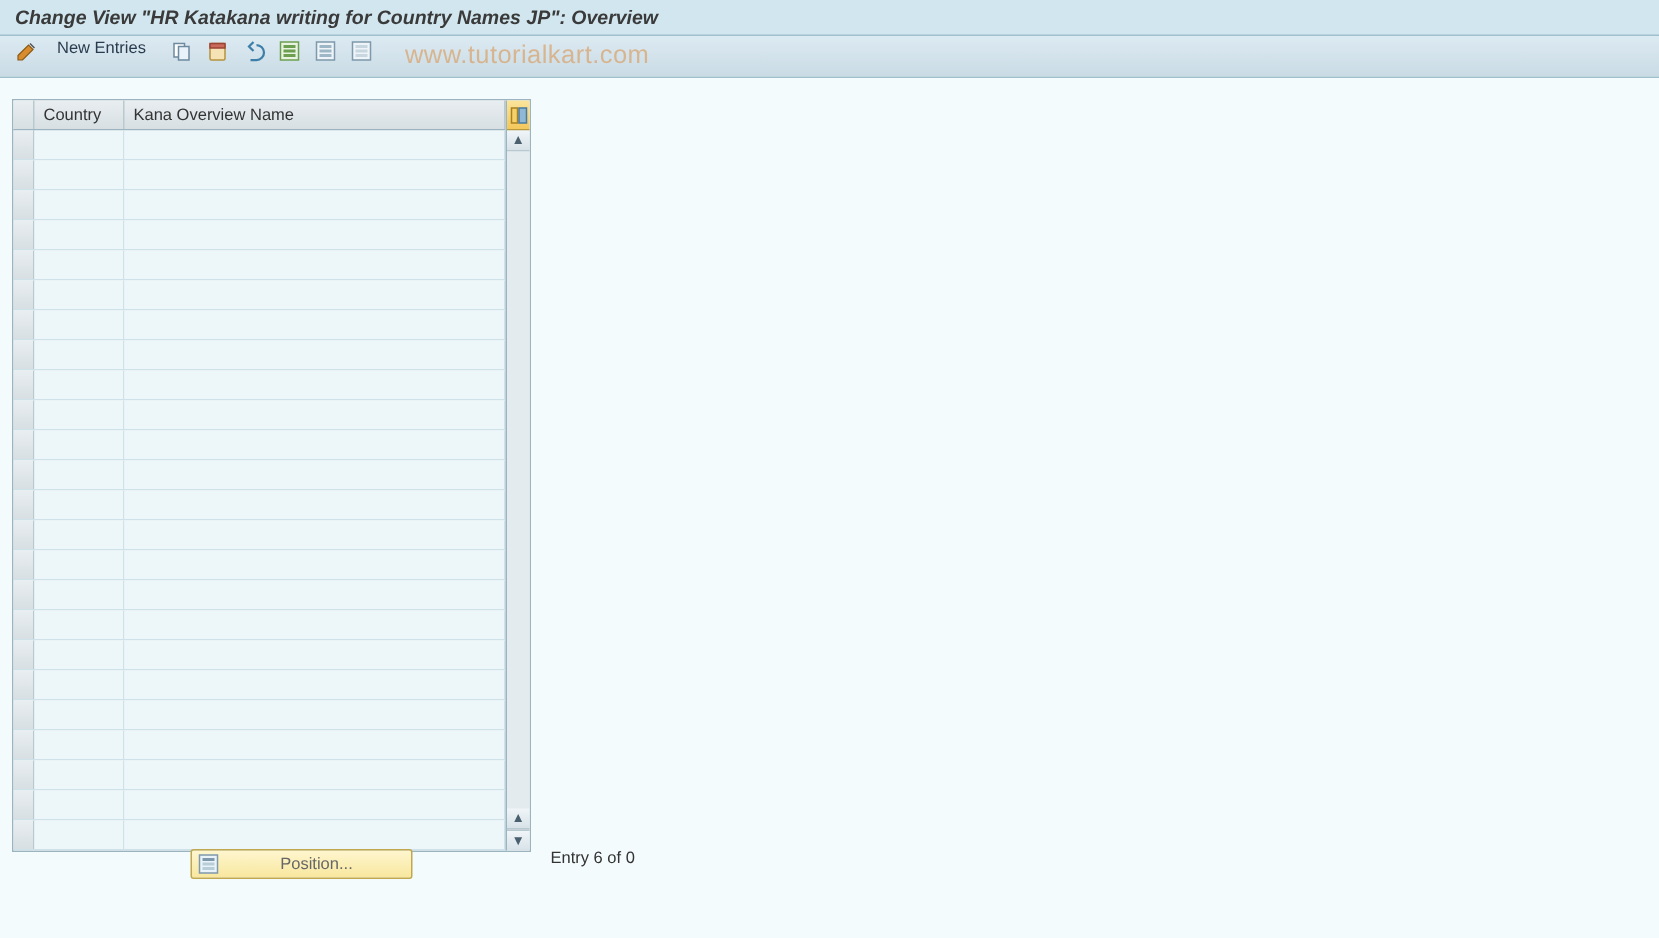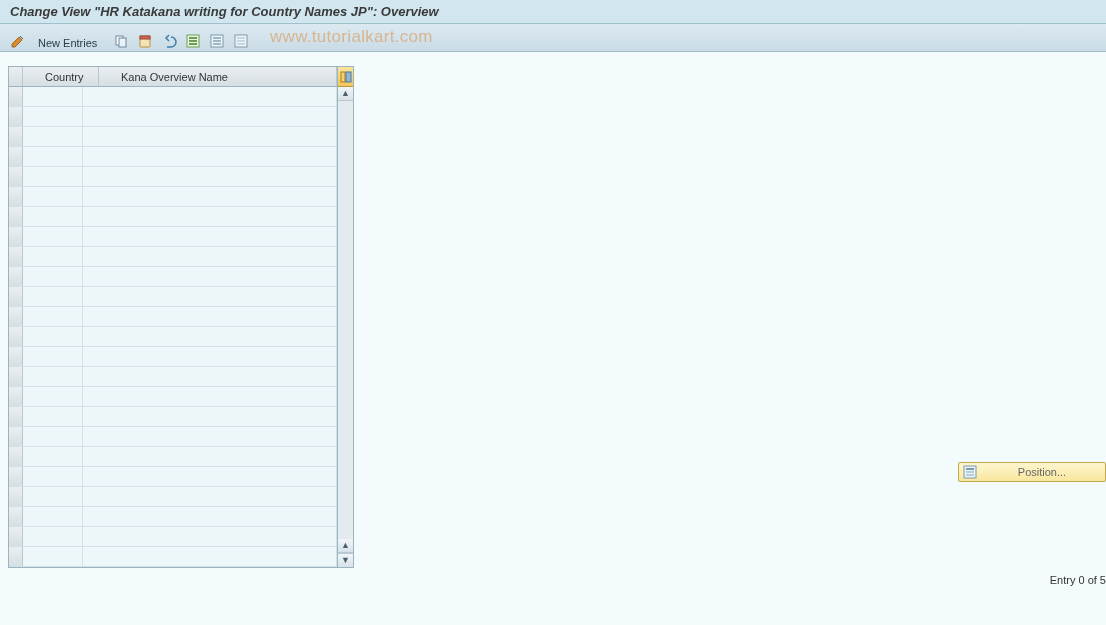--- a/index.html
+++ b/index.html
@@ -24,21 +24,21 @@
       font-weight: bold;
       font-style: italic;
       font-size: 13px;
       color: #3a3a3a;
     }
     .toolbar {
       background: linear-gradient(#dceaf2, #cadbe5);
       border-bottom: 1px solid #a0bfcc;
       height: 28px;
       display: flex;
-      align-items: flex-end;
+      align-items: flex-start;
       padding: 0 8px;
       gap: 4px;
       position: relative;
     }
     .tbtn {
       width: 20px;
       height: 20px;
       display: inline-flex;
       align-items: center;
       justify-content: center;
@@ -76,21 +76,20 @@
       border: 1px solid #9bb4bf;
       width: 346px;
       background: #fff;
     }
     .grid-body { flex: 1; display: flex; flex-direction: column; }
     .grid-header {
       display: flex;
       background: linear-gradient(#e9eef1, #d7dfe3);
       border-bottom: 1px solid #9bb4bf;
       height: 20px;
-      gap: 16px;
     }
     .gh-sel {
       width: 14px;
       border-right: 1px solid #b9c9d0;
       background: linear-gradient(#e9eef1, #d7dfe3);
     }
     .gh-col {
       padding: 2px 6px;
       font-size: 11px;
       color: #333;
@@ -147,24 +146,23 @@
       background: #e3ebef;
     }
     .vs-arrow { font-size: 9px; color: #4a606e; line-height: 1; }
 
     .footer {
       position: absolute;
       bottom: 6px;
       left: 0;
       right: 0;
       display: flex;
-      align-items: flex-end;
+      align-items: flex-start;
       padding-left: 127px;
       gap: 92px;
-      flex-direction: column;
     }
     .pos-btn {
       display: inline-flex;
       align-items: center;
       height: 20px;
       width: 148px;
       background: linear-gradient(#fef6cf, #f8e79e);
       border: 1px solid #c1a84e;
       border-radius: 2px;
       cursor: pointer;
@@ -397,15 +395,15 @@
   <div class="footer">
     <span class="pos-btn">
       <svg viewBox="0 0 14 14">
           <rect x="1" y="1" width="12" height="12" fill="#eaf3fa" stroke="#7d99ab"></rect>
           <rect x="3" y="3" width="8" height="2" fill="#7d99ab"></rect>
           <rect x="3" y="6" width="8" height="2" fill="#b7cdd8"></rect>
           <rect x="3" y="9" width="8" height="2" fill="#b7cdd8"></rect>
         </svg>
       <span class="pos-btn-label">Position...</span>
     </span>
-    <span class="entry-status">Entry 0 of 5</span>
+    <span class="entry-status">Entry 6 of 0</span>
   </div>
 </div>
 
 </body></html>

